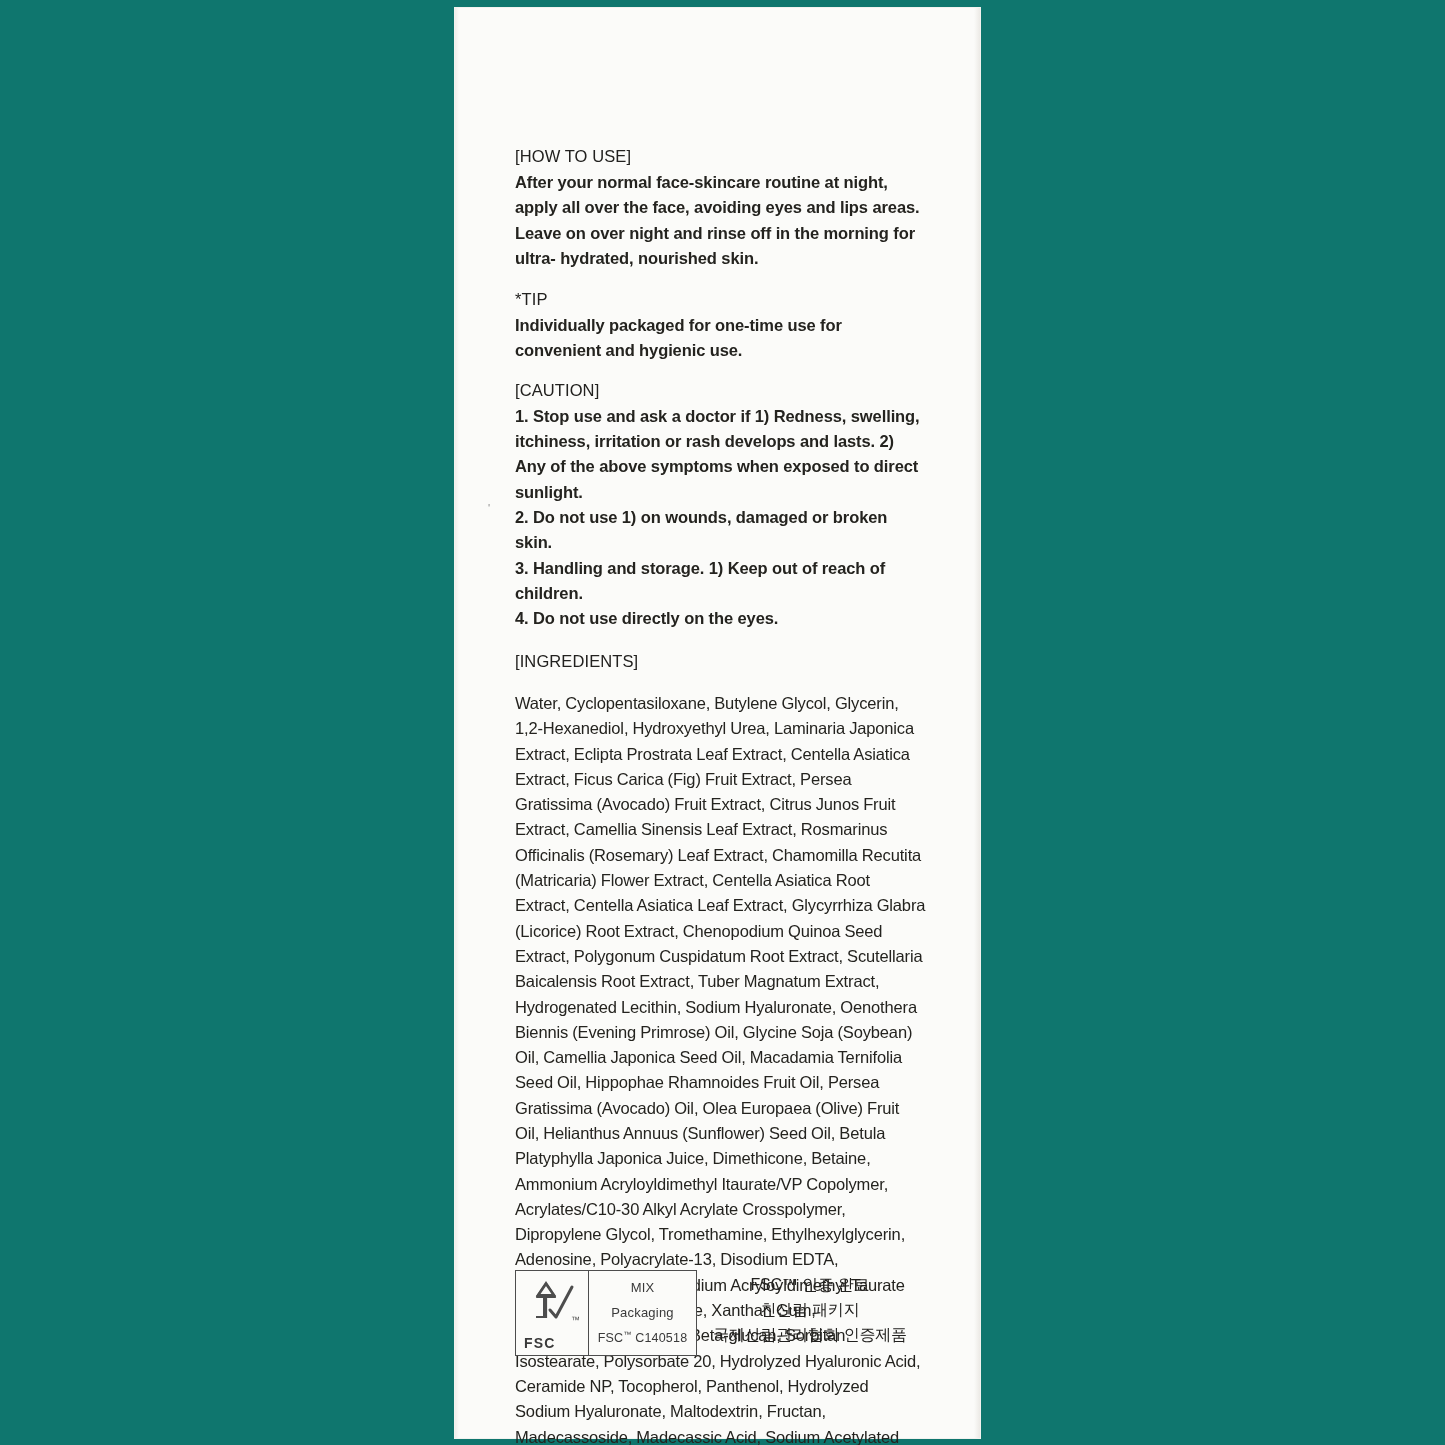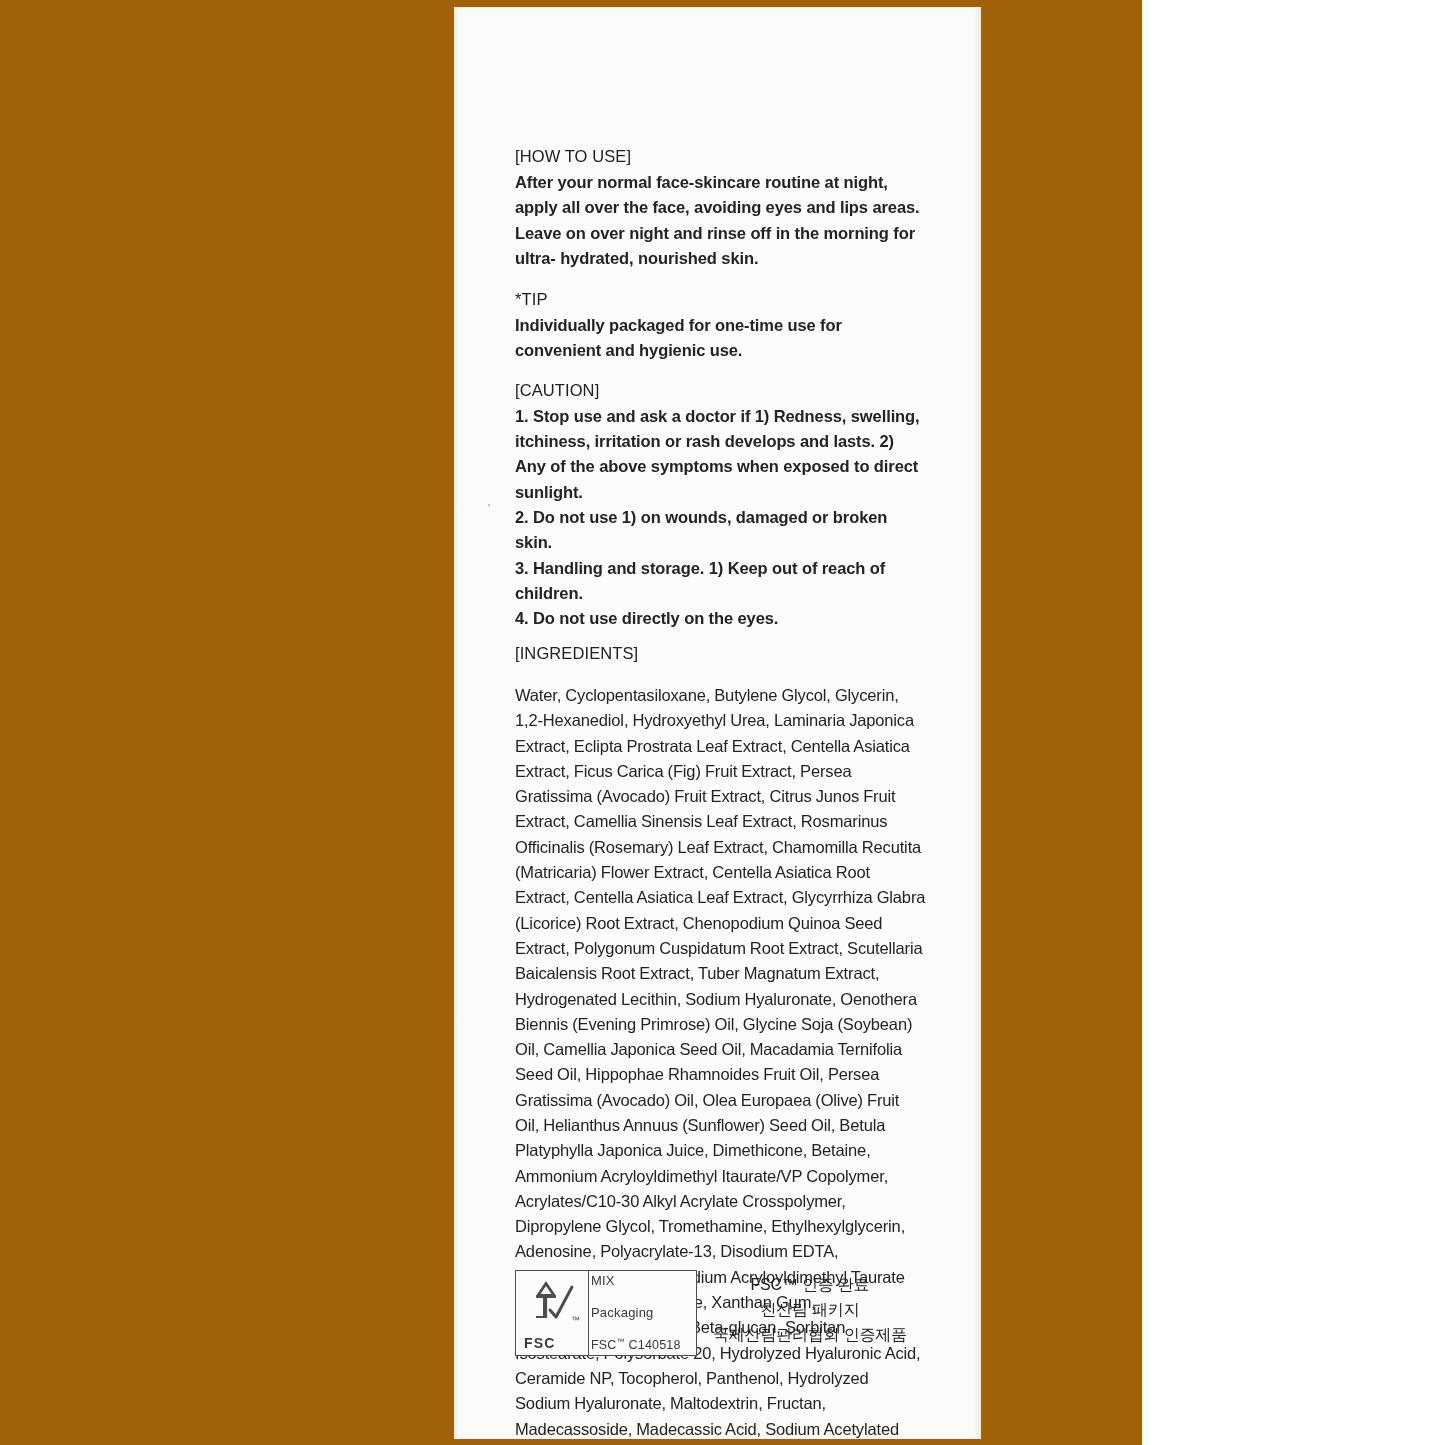--- a/index.html
+++ b/index.html
@@ -8,23 +8,23 @@
     background: #ffffff;
   }
   body {
     width: 1445px;
     height: 1445px;
     font-family: "Liberation Sans", sans-serif;
     color: #2b2b2b;
   }
   .page {
     position: relative;
-    width: 1142px;
+    width: 1445px;
     height: 1445px;
-    background: #a16207;
+    background: #0f766e;
     overflow: hidden;
   }
   
   .carton {
     position: absolute;
     left: 455px;
     top: 8px;
     width: 525px;
     height: 1430px;
     background: #fbfbf9;
@@ -62,21 +62,21 @@
   .sec-body {
     font-size: 16.5px;
     line-height: 25.3px;
     color: #24231f;
     margin: 0;
     letter-spacing: -0.1px;
     font-weight: bold;
   }
   .block { margin-bottom: 16px; }
   .block.tight { margin-bottom: 14px; }
-  .block.caution { margin-bottom: 10px; }
+  .block.caution { margin-bottom: 18px; }
 
   .ingredients-body {
     font-size: 16.5px;
     line-height: 25.3px;
     letter-spacing: -0.15px;
     word-spacing: -0.3px;
     color: #24231f;
   }
 
   
@@ -115,22 +115,23 @@
     letter-spacing: 1.2px;
     color: #3a3a3a;
     position: absolute;
     bottom: 4px;
     left: 8px;
   }
   .fsc-right {
     flex: 1;
     display: flex;
     flex-direction: column;
+    align-items: center;
     justify-content: center;
-    gap: 17px;
+    gap: 10px;
     padding: 2px 2px;
   }
   .fsc-mix {
     font-size: 13px;
     color: #3a3a3a;
     letter-spacing: .2px;
   }
   .fsc-pack {
     font-size: 13px;
     color: #3a3a3a;

